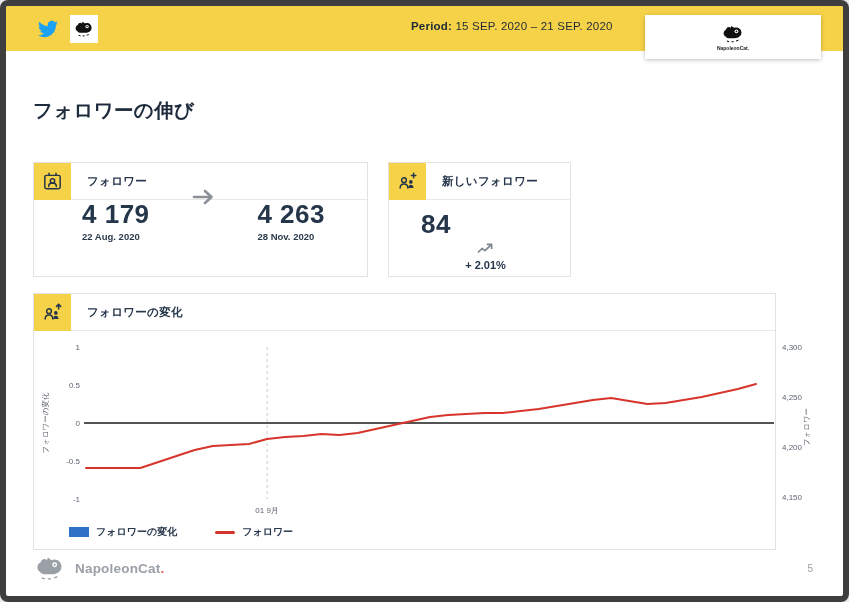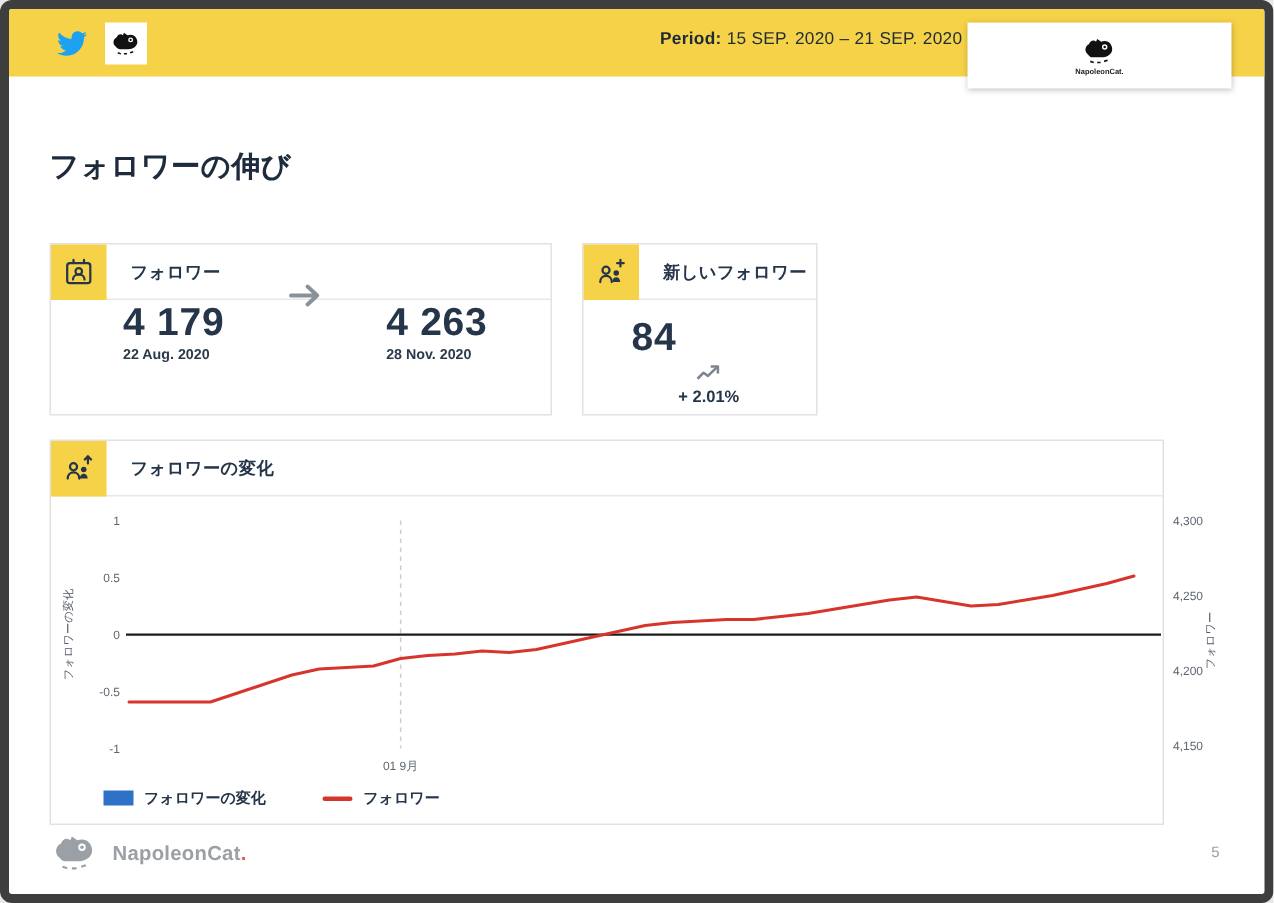--- a/index.html
+++ b/index.html
@@ -24,21 +24,21 @@
     align-items: center;
     padding-left: 30px;
     position: relative;
   }
   .topbar .tw { width: 24px; height: 20px; }
   .avatar {
     width: 28px; height: 28px; background: #ffffff;
     margin-left: 10px; display: flex; align-items: center; justify-content: center;
   }
   .period {
-    position: absolute; left: 434px; top: 14px;
+    position: absolute; left: 405px; top: 14px;
     font-size: 11.5px; color: #1f2a38; letter-spacing: .2px;
   }
   .period b { font-weight: 700; }
   .brandbox {
     position: absolute; right: 22px; top: 9px;
     width: 176px; height: 44px; background: #ffffff;
     box-shadow: 0 1px 4px rgba(0,0,0,.25);
     display: flex; flex-direction: column; align-items: center; justify-content: center;
     z-index: 2;
   }
@@ -50,21 +50,21 @@
   
   .cards-row { display: flex; gap: 20px; margin: 38px 27px 0; }
   .card { border: 1px solid #e2e2e2; background: #fff; }
   .card-head { display: flex; align-items: center; border-bottom: 1px solid #e8e8e8; height: 37px; }
   .icon-box {
     width: 37px; height: 37px; background: #f5d247; flex: 0 0 37px;
     display: flex; align-items: center; justify-content: center;
   }
   .card-title { font-size: 11.5px; font-weight: 700; color: #25354a; margin-left: 16px; letter-spacing: .3px; }
   .card-followers { width: 335px; height: 115px; }
-  .card-new { width: 157px; height: 115px; }
+  .card-new { width: 183px; height: 115px; }
   .card-body { display: flex; align-items: flex-start; padding: 0 20px; height: 77px; }
   .valgroup { text-align: left; }
   .bigval { font-size: 26px; font-weight: 700; color: #25354a; letter-spacing: .5px; line-height: 28px; }
   .valdate { font-size: 9.5px; font-weight: 700; color: #2b3a4a; margin-top: 3px; }
   .arrow-mid { flex: 1; display: flex; justify-content: center; margin-top: -12px; }
   .trend-row { display: flex; align-items: center; gap: 5px; margin-top: 5px; flex-direction: column; }
   .trend-val { font-size: 11px; font-weight: 700; color: #25354a; }
   
   .chart-card { margin: 16px 27px 0; width: 743px; border: 1px solid #e2e2e2; background: #fff; }
   .chart-area { position: relative; height: 192px; }

